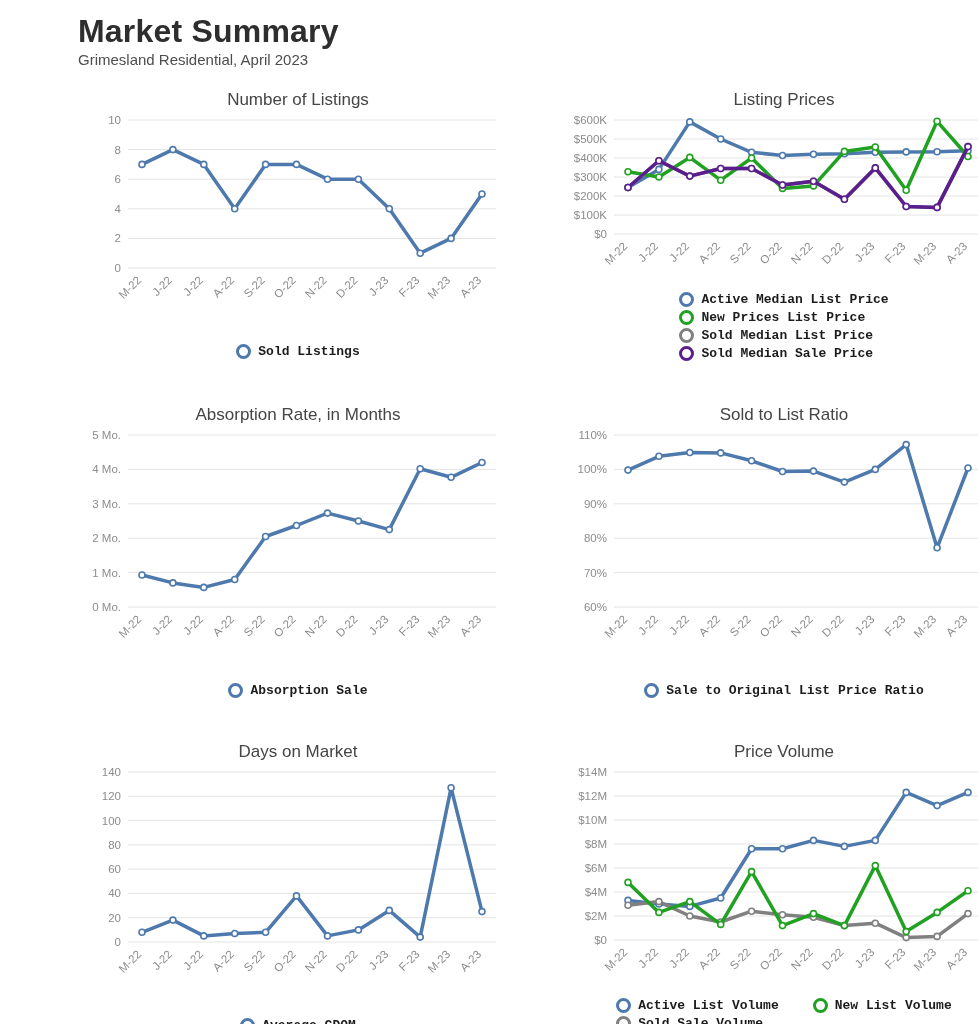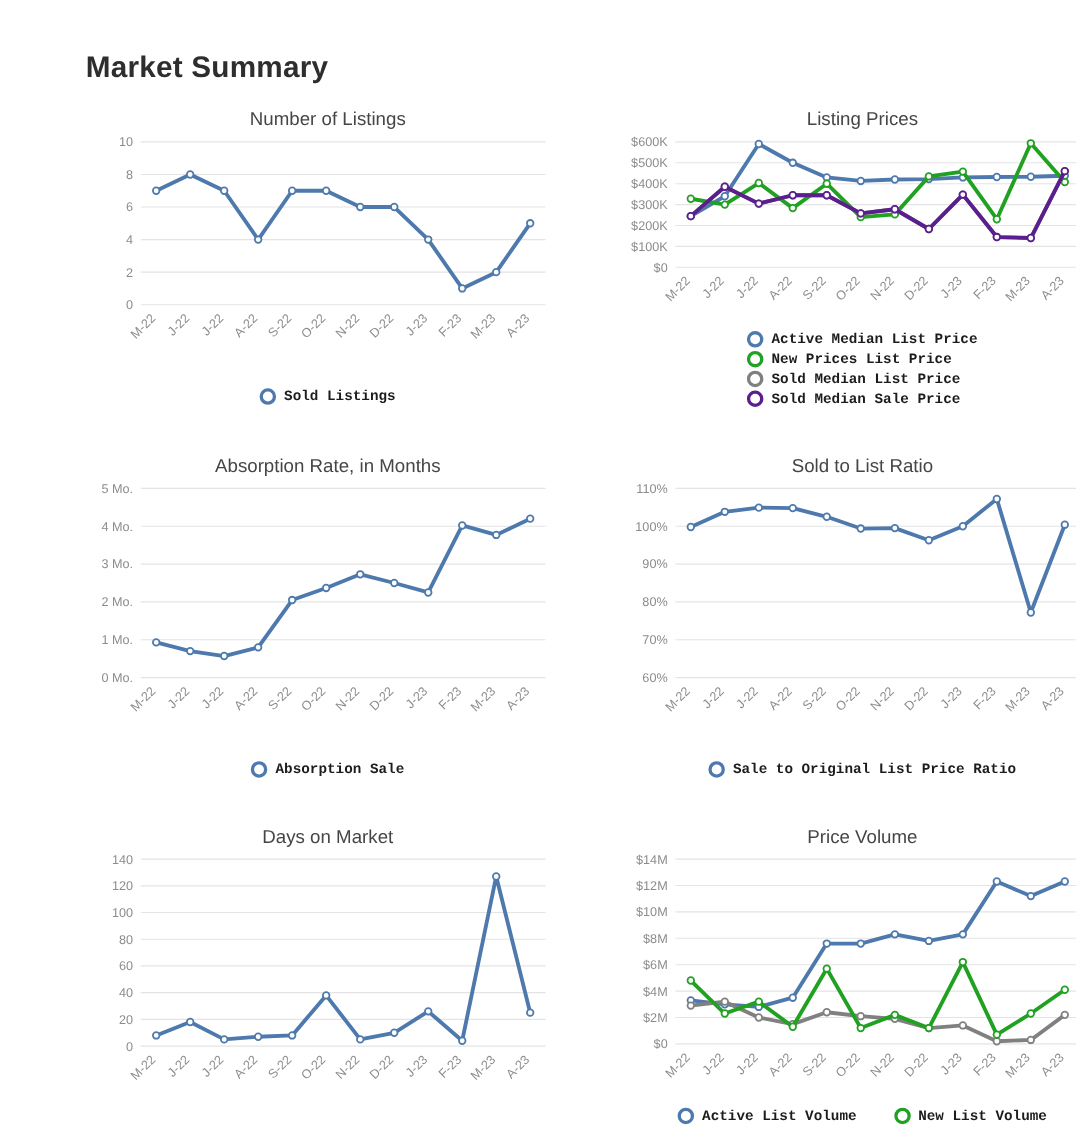--- a/index.html
+++ b/index.html
@@ -8,26 +8,25 @@
     background: #ffffff;
     font-family: "Liberation Sans", sans-serif;
     color: #333;
   }
   .page {
     width: 978px;
     box-sizing: border-box;
     padding: 14px 18px 10px 78px;
   }
   .page-title {
-    font-size: 27px;
+    font-size: 32px;
     font-weight: bold;
     color: #2e2e2e;
     letter-spacing: 0.2px;
     line-height: 1.1;
-    margin-top: 33px;
   }
   .page-subtitle {
     font-size: 15px;
     color: #4d4d4d;
     margin-top: 2px;
   }
   .charts {
     margin-top: 22px;
     display: grid;
     grid-template-columns: 442px 442px;
@@ -90,20 +89,21 @@
     border-radius: 50%;
     background: #fff;
     flex: 0 0 auto;
   }
 </style>
 </head>
 <body>
 
 <div class="page">
   <div class="page-title">Market Summary</div>
+  <div class="page-subtitle">Grimesland Residential, April 2023</div>
 
   <div class="charts">
 
     <div class="chart-block">
       <div class="chart-title">Number of Listings</div>
       <svg class="chart-canvas" width="430" height="214" viewBox="0 0 430 214">
           <line x1="50" y1="156.0" x2="418" y2="156.0" stroke="#e4e4e4" stroke-width="1"></line>
           <text class="tick" x="43" y="160" text-anchor="end">0</text>
           <line x1="50" y1="126.4" x2="418" y2="126.4" stroke="#e4e4e4" stroke-width="1"></line>
           <text class="tick" x="43" y="130.4" text-anchor="end">2</text>

